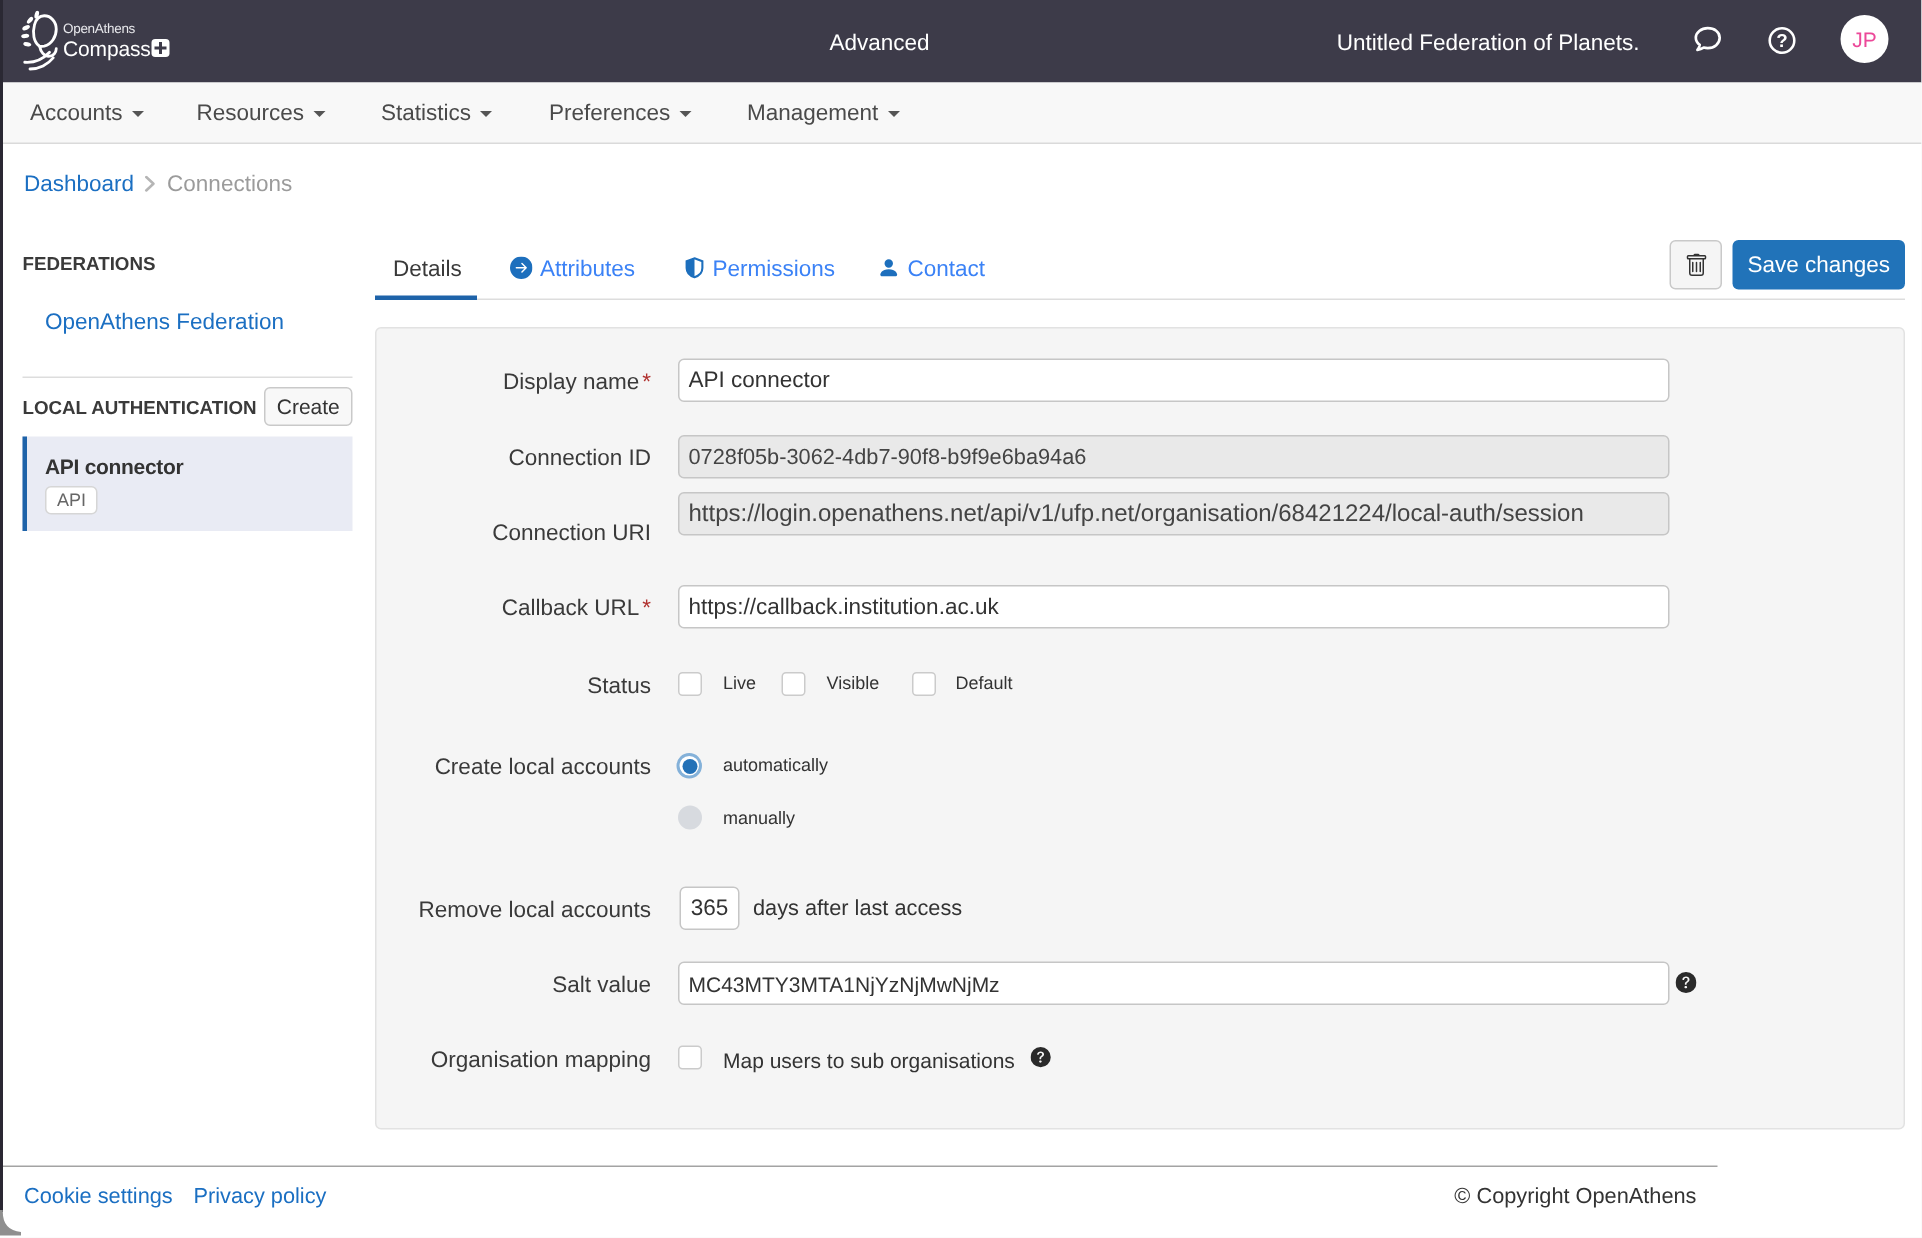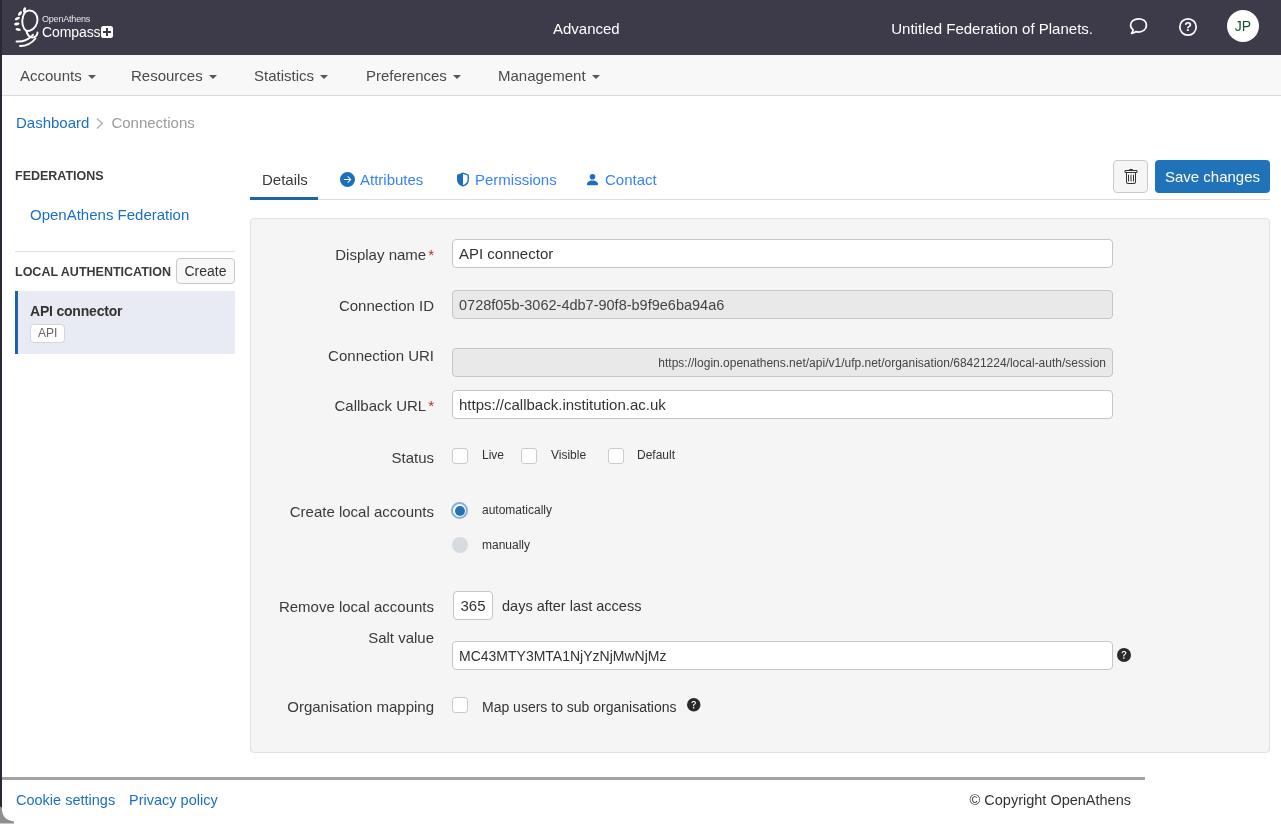--- a/index.html
+++ b/index.html
@@ -15,21 +15,21 @@
   #logo-plus { position:absolute; left:101px; top:26px; width:12px; height:12px; background:#fff; border-radius:2.5px; }
   #logo-plus:before { content:""; position:absolute; left:5px; top:2px; width:2.4px; height:8px; background:#3d3b49; }
   #logo-plus:after { content:""; position:absolute; left:2px; top:4.8px; width:8px; height:2.4px; background:#3d3b49; }
   #search { position:absolute; left:200px; top:12px; width:325px; height:32px; background:#1d2330; border-radius:16px; }
   #search .ph { position:absolute; left:16px; top:7px; font-size:15px; color:#fbfbfd; }
   #search svg { position:absolute; right:7px; top:7.5px; }
   #advanced { position:absolute; left:553px; top:20px; font-size:15px; color:#fff; }
   #fedname { position:absolute; right:188px; top:20px; font-size:15px; color:#fff;text-align:center; }
   #icon-chat { position:absolute; left:1129px; top:17px; }
   #icon-help { position:absolute; left:1178px; top:17px; }
-  #avatar { position:absolute; left:1227px; top:10px; width:32px; height:32px; border-radius:50%; background:#fff; color:#14532d; font-size:14px; text-align:center; line-height:32px; }
+  #avatar { position:absolute; left:1227px; top:10px; width:32px; height:32px; border-radius:50%; background:#fff; color:#ec4899; font-size:14px; text-align:center; line-height:32px; }
 
   
   #nav { position:absolute; left:0; top:55px; width:1281px; height:41px; background:#f8f8f8; border-bottom:1px solid #dadada; }
   .nav-item { position:absolute; top:12px; font-size:15px; color:#4a4a4a; }
   .caret { display:inline-block; width:0; height:0; border-left:4px solid transparent; border-right:4px solid transparent; border-top:4.5px solid #555; margin-left:6px; vertical-align:2px; }
 
   
   #crumb { position:absolute; left:16px; top:114px; font-size:15px; }
   #crumb a { color:#1b6fc2; }
   #crumb .sep { color:#b9b9b9; margin:0 7px; font-size:14px; }
@@ -62,21 +62,21 @@
   .req { color:#b0302e; margin-left:2px; }
   .tinput { position:absolute; left:452px; width:661px; height:29px; border:1px solid #c6c6c6; border-radius:4px; background:#fff; font-family:"Liberation Sans",sans-serif; font-size:15px; color:#333; padding:0 6px; }
   .tinput:disabled, .tinput.dis { background:#e9e9e9; color:#444; border-color:#c6c6c6; }
   .cb { position:absolute; width:16px; height:16px; background:#fff; border:1px solid #cbcbcb; border-radius:3px; }
   .ftext { position:absolute; font-size:12px; color:#333; }
   .radio-on { position:absolute; width:17px; height:17px; border-radius:50%; background:#fff; border:2px solid #84b1d9; }
   .radio-on:after { content:""; position:absolute; left:1.5px; top:1.5px; width:10px; height:10px; border-radius:50%; background:#2371b7; }
   .radio-off { position:absolute; width:16px; height:16px; border-radius:50%; background:#d7dadf; }
 
   
-  #footer { position:absolute; left:0; top:777px; width:1145px; height:48px; border-top:3px solid #a3a3a3; background:#fff; }
+  #footer { position:absolute; left:0; top:777px; width:1145px; height:48px; border-top:1px solid #a3a3a3; background:#fff; }
   #footer a { color:#1b6fc2; font-size:14.5px; }
   #footer .copy { position:absolute; right:14px; top:12px; font-size:14.5px; color:#333; }
   #edge { position:absolute; left:0; top:0; width:1.5px; height:808px; background:#2a2833; z-index:99; }
   #corner { position:absolute; left:0; top:806px; width:14px; height:19px; z-index:99; }
 </style>
 </head>
 <body>
 
 <div id="header">
   <svg id="logo-mark" width="28" height="42" viewBox="0 0 28 42">
@@ -158,21 +158,21 @@
     </svg></div>
 <div id="save-btn">Save changes</div>
 
 <div id="card"></div>
 
 <div class="flabel" style="top:246px">Display name<span class="req">*</span></div>
 <input class="tinput" style="top: 239px;" value="API connector">
 <div class="flabel" style="top:297px">Connection ID</div>
 <input class="tinput dis" style="top: 290px; font-size: 14.5px;" value="0728f05b-3062-4db7-90f8-b9f9e6ba94a6" disabled="">
 <div class="flabel" style="top:347px">Connection URI</div>
-<input class="tinput dis" style="top: 348px; font-size: 12px; text-align: right;" value="https://login.openathens.net/api/v1/ufp.net/organisation/68421224/local-auth/session" disabled="">
+<input class="tinput dis" style="top: 328px; font-size: 16px;" value="https://login.openathens.net/api/v1/ufp.net/organisation/68421224/local-auth/session" disabled="">
 <div class="flabel" style="top:397px">Callback URL<span class="req">*</span></div>
 <input class="tinput" style="top: 390px;" value="https://callback.institution.ac.uk">
 
 <div class="flabel" style="top:449px">Status</div>
 <div class="cb" style="left:452px; top:448px"></div>
 <div class="ftext" style="left:482px; top:448px">Live</div>
 <div class="cb" style="left:521px; top:448px"></div>
 <div class="ftext" style="left:551px; top:448px">Visible</div>
 <div class="cb" style="left:608px; top:448px"></div>
 <div class="ftext" style="left:637px; top:448px">Default</div>
@@ -180,21 +180,21 @@
 <div class="flabel" style="top:503px">Create local accounts</div>
 <div class="radio-on" style="left:451px; top:502px"></div>
 <div class="ftext" style="left:482px; top:503px">automatically</div>
 <div class="radio-off" style="left:452px; top:537px"></div>
 <div class="ftext" style="left:482px; top:538px">manually</div>
 
 <div class="flabel" style="top:598px">Remove local accounts</div>
 <input class="tinput" style="top: 591px; width: 40px; left: 453px; text-align: center; padding: 0px;" value="365">
 <div class="ftext" style="left:502px; top:598px; font-size:14.5px">days after last access</div>
 
-<div class="flabel" style="top:629px">Salt value</div>
+<div class="flabel" style="top:648px">Salt value</div>
 <input class="tinput" style="top: 641px; font-size: 14px;" value="MC43MTY3MTA1NjYzNjMwNjMz">
 <svg style="position:absolute; left:1117px; top:648px" width="14" height="14" viewBox="0 0 16 16" fill="#2a2a2a">
     <path d="M16 8A8 8 0 1 1 0 8a8 8 0 0 1 16 0zM5.496 6.033h.825c.138 0 .248-.113.266-.25.09-.656.54-1.134 1.342-1.134.686 0 1.314.343 1.314 1.168 0 .635-.374.927-.965 1.371-.673.489-1.206 1.06-1.168 1.987l.003.217a.25.25 0 0 0 .25.246h.811a.25.25 0 0 0 .25-.25v-.105c0-.718.273-.927 1.01-1.486.609-.463 1.244-.977 1.244-2.056 0-1.511-1.276-2.241-2.673-2.241-1.267 0-2.655.59-2.75 2.286a.237.237 0 0 0 .241.247zm2.325 6.443c.61 0 1.029-.394 1.029-.927 0-.552-.42-.94-1.029-.94-.584 0-1.009.388-1.009.94 0 .533.425.927 1.01.927z"></path>
   </svg>
 
 <div class="flabel" style="top:698px">Organisation mapping</div>
 <div class="cb" style="left:452px; top:697px"></div>
 <div class="ftext" style="left:482px; top:699px; font-size:14px">Map users to sub organisations</div>
 <svg style="position:absolute; left:687px; top:698px" width="13.5" height="13.5" viewBox="0 0 16 16" fill="#2a2a2a">
     <path d="M16 8A8 8 0 1 1 0 8a8 8 0 0 1 16 0zM5.496 6.033h.825c.138 0 .248-.113.266-.25.09-.656.54-1.134 1.342-1.134.686 0 1.314.343 1.314 1.168 0 .635-.374.927-.965 1.371-.673.489-1.206 1.06-1.168 1.987l.003.217a.25.25 0 0 0 .25.246h.811a.25.25 0 0 0 .25-.25v-.105c0-.718.273-.927 1.01-1.486.609-.463 1.244-.977 1.244-2.056 0-1.511-1.276-2.241-2.673-2.241-1.267 0-2.655.59-2.75 2.286a.237.237 0 0 0 .241.247zm2.325 6.443c.61 0 1.029-.394 1.029-.927 0-.552-.42-.94-1.029-.94-.584 0-1.009.388-1.009.94 0 .533.425.927 1.01.927z"></path>

